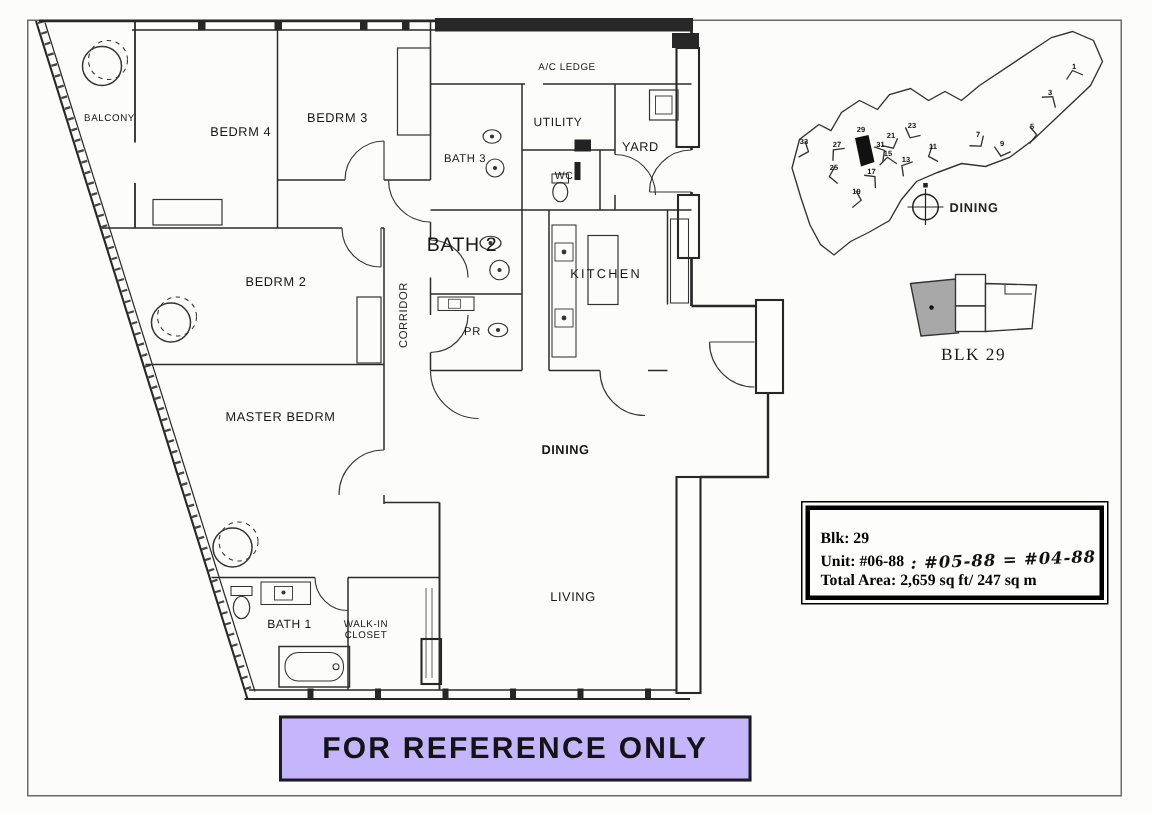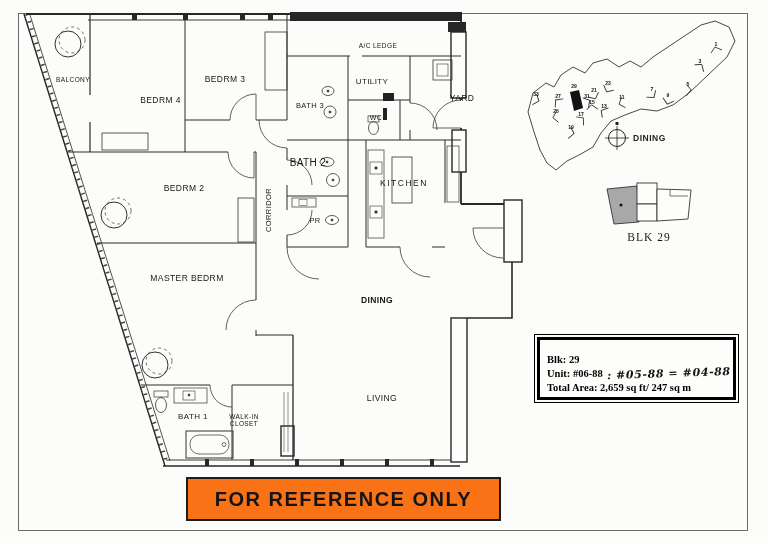--- a/index.html
+++ b/index.html
@@ -23,21 +23,21 @@
     padding:13px 7px;box-sizing:border-box;
     font-family:"Liberation Serif",serif;font-weight:bold;font-size:10.5px;line-height:1.3;color:#000;
   }
   .info-line{white-space:nowrap;}
   .handwritten{
     display:inline-block;font-family:"DejaVu Serif",serif;font-style:italic;font-weight:600;
     font-size:11px;letter-spacing:.6px;transform:rotate(-2deg);margin-left:4px;color:#111;
   }
   .reference-box{
     position:absolute;left:186px;top:477px;width:311px;height:40px;
-    border:2px solid #1c1c1c;background:#f97316;display:flex;align-items:center;justify-content:center;
+    border:2px solid #1c1c1c;background:#c4b5fd;display:flex;align-items:center;justify-content:center;
   }
   .reference-text{
     font-weight:bold;font-size:20px;letter-spacing:1.5px;color:#141414;
   }
   .keyplan-title{
     position:absolute;left:633px;top:133px;font-size:8.5px;font-weight:bold;color:#222;letter-spacing:.5px;
   }
   .blk-label{
     position:absolute;left:649px;top:231px;transform:translateX(-50%);
     font-family:"Liberation Serif",serif;font-size:11.5px;color:#1a1a1a;letter-spacing:1px;
@@ -250,28 +250,28 @@
       <circle cx="621" cy="205" r="1.5" fill="#111" stroke="none"></circle>
       <rect x="637" y="183" width="20" height="21" fill="#fdfdfb"></rect>
       <rect x="637" y="204" width="20" height="17" fill="#fdfdfb"></rect>
       <polygon points="657,189 691,190 688,219 657,221" fill="#fdfdfb"></polygon>
       <path d="M670,190 L670,196 L688,196" fill="none" stroke-width="0.7"></path>
     </g>
   </svg>
 
   <div class="labels-layer" id="room-labels">
       <div class="room-label" style="left: 73px; top: 80px; font-size: 6.5px; transform: translate(-50%, -50%);">BALCONY</div>
-      <div class="room-label" style="left: 154px; top: 100px; font-size: 8.5px; transform: translate(-50%, -50%); padding-left: 13px;">BEDRM 4</div>
+      <div class="room-label" style="left: 154px; top: 88px; font-size: 8.5px; transform: translate(-50%, -50%); padding-left: 13px;">BEDRM 4</div>
       <div class="room-label" style="left: 225px; top: 79px; font-size: 8.5px; transform: translate(-50%, -50%);">BEDRM 3</div>
       <div class="room-label" style="left: 378px; top: 46px; font-size: 6.5px; transform: translate(-50%, -50%);">A/C LEDGE</div>
       <div class="room-label" style="left: 372px; top: 82px; font-size: 8px; transform: translate(-50%, -50%);">UTILITY</div>
-      <div class="room-label" style="left: 427px; top: 98px; font-size: 8.5px; transform: translate(-50%, -50%); margin-left: 35px;">YARD</div>
+      <div class="room-label" style="left: 427px; top: 98px; font-size: 8.5px; transform: translate(-50%, -50%);">YARD</div>
       <div class="room-label" style="left: 310px; top: 106px; font-size: 7.5px; transform: translate(-50%, -50%);">BATH 3</div>
       <div class="room-label" style="left: 376px; top: 118px; font-size: 7px; transform: translate(-50%, -50%);">WC</div>
-      <div class="room-label" style="left: 308px; top: 163px; font-size: 10px; transform: translate(-50%, -50%);">BATH 2</div>
+      <div class="room-label" style="left: 308px; top: 163px; font-size: 13px; transform: translate(-50%, -50%);">BATH 2</div>
       <div class="room-label" style="left: 404px; top: 183px; font-size: 8.5px; letter-spacing: 1.5px; transform: translate(-50%, -50%);">KITCHEN</div>
       <div class="room-label" style="left: 269px; top: 210px; font-size: 7.5px; transform: translate(-50%, -50%) rotate(-90deg);">CORRIDOR</div>
       <div class="room-label" style="left: 315px; top: 221px; font-size: 7.5px; transform: translate(-50%, -50%);">PR</div>
       <div class="room-label" style="left: 184px; top: 188px; font-size: 8.5px; transform: translate(-50%, -50%);">BEDRM 2</div>
       <div class="room-label" style="left: 187px; top: 278px; font-size: 8.5px; transform: translate(-50%, -50%);">MASTER BEDRM</div>
       <div class="room-label" style="left: 377px; top: 300px; font-size: 8.5px; transform: translate(-50%, -50%); font-weight: bold;">DINING</div>
       <div class="room-label" style="left: 382px; top: 398px; font-size: 8.5px; transform: translate(-50%, -50%);">LIVING</div>
       <div class="room-label" style="left: 193px; top: 417px; font-size: 8px; transform: translate(-50%, -50%);">BATH 1</div>
       <div class="room-label" style="left: 244px; top: 421px; font-size: 6.5px; width: 44px; white-space: normal; transform: translate(-50%, -50%);">WALK-IN CLOSET</div>
     </div>

